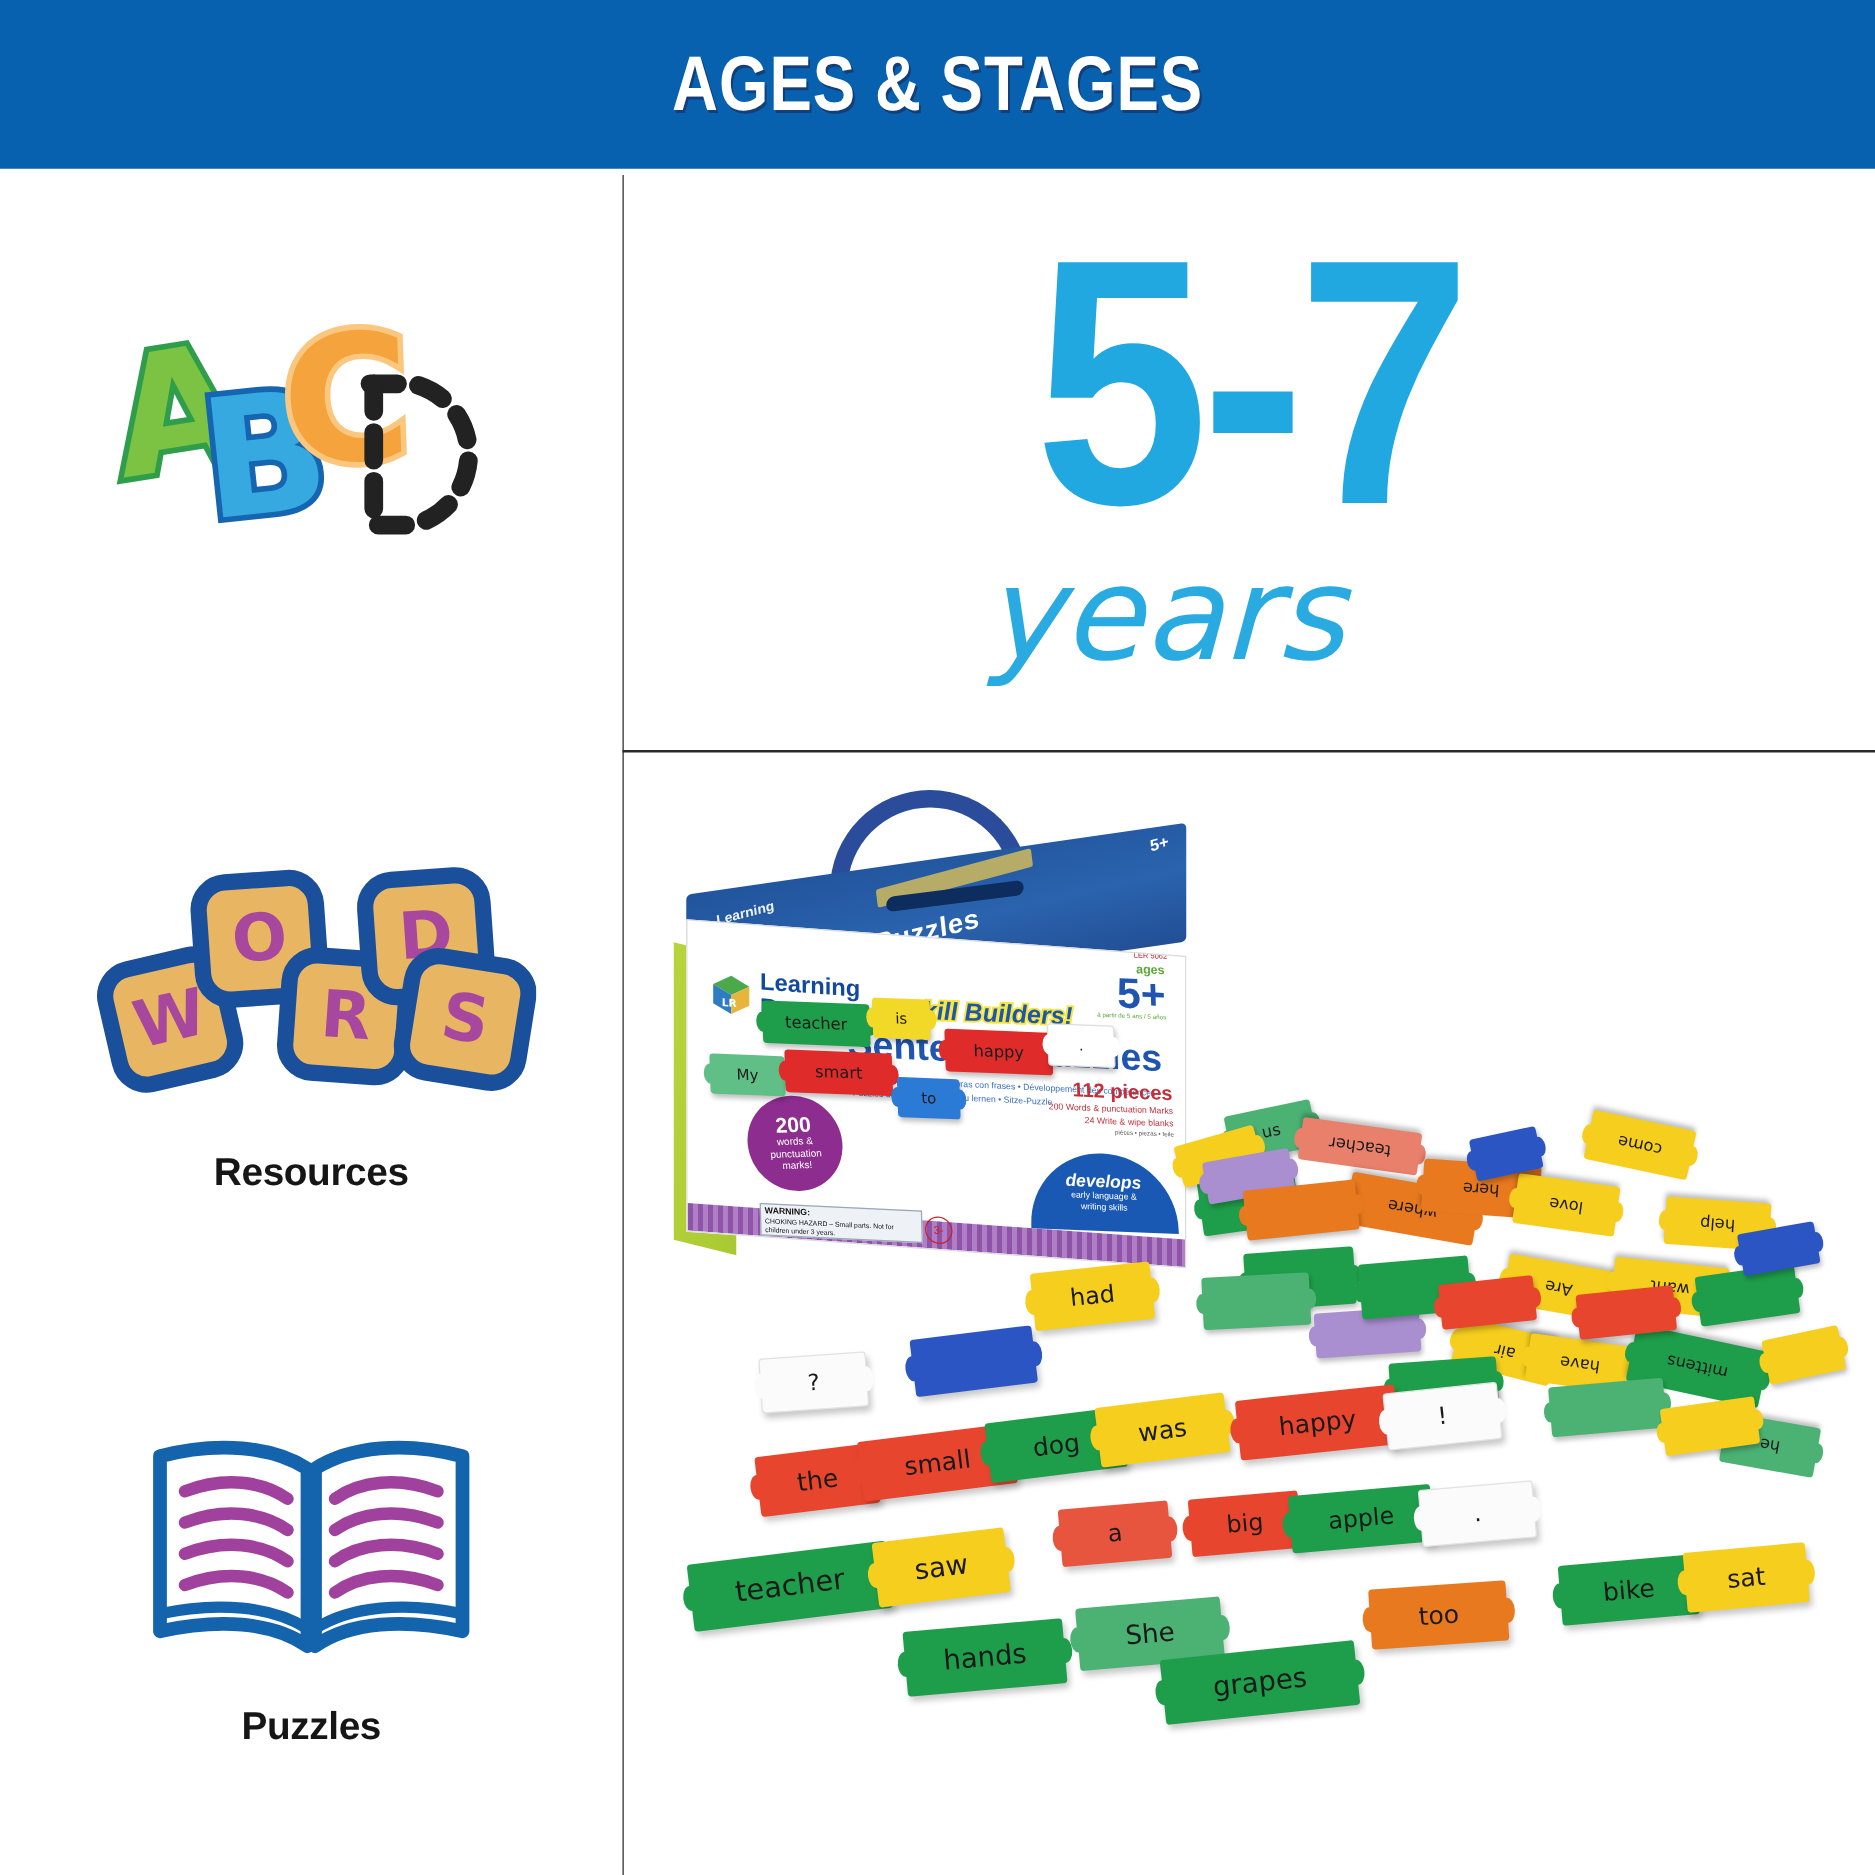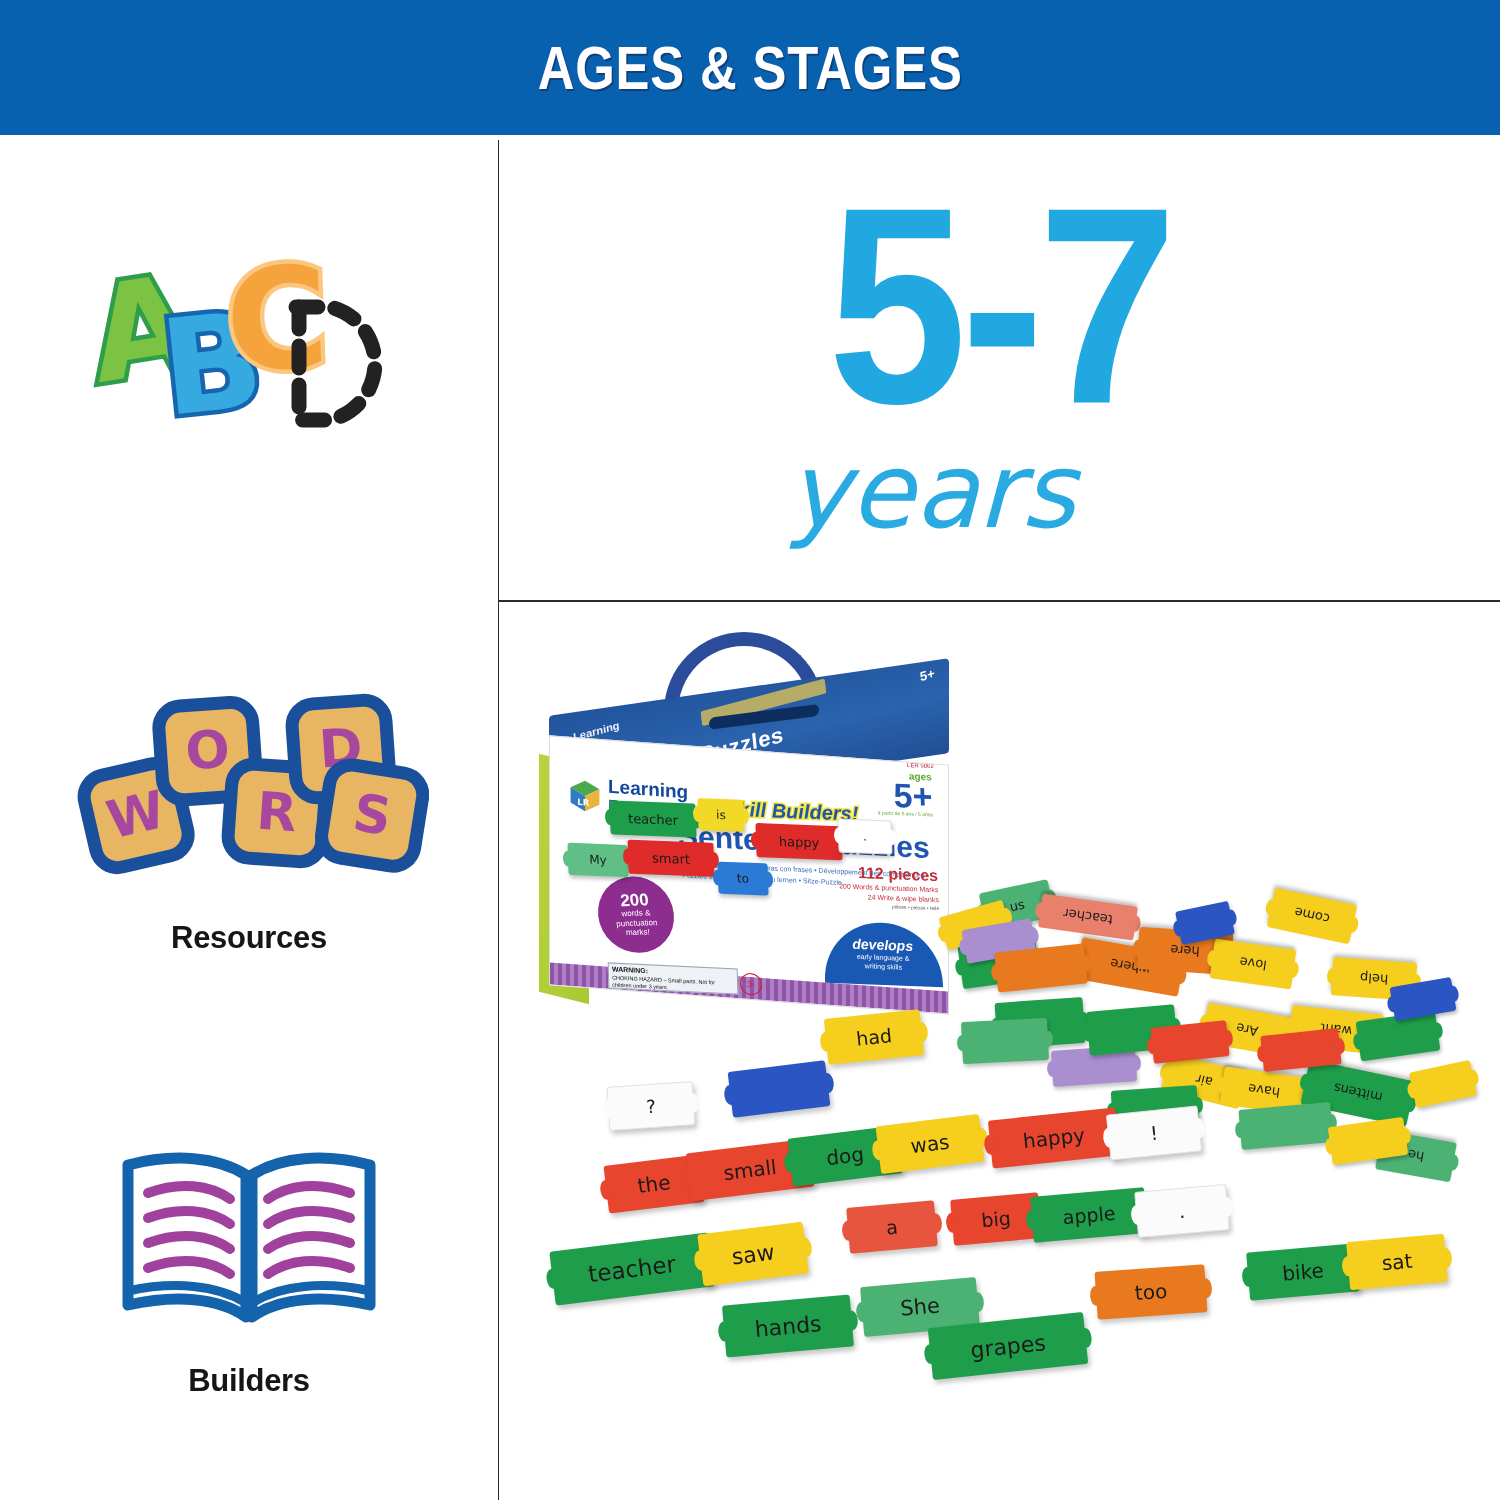--- a/index.html
+++ b/index.html
@@ -319,21 +319,21 @@
           <path d="M34 73 C66 61 96 65 116 79"></path>
           <path d="M34 98 C66 86 96 90 116 104"></path>
           <path d="M34 123 C66 111 96 115 116 129"></path>
           <path d="M154 54 C174 40 204 36 236 48"></path>
           <path d="M154 79 C174 65 204 61 236 73"></path>
           <path d="M154 104 C174 90 204 86 236 98"></path>
           <path d="M154 129 C174 115 204 111 236 123"></path>
         </g>
       </svg>
     </div>
-    <div class="skill-label">Builders</div>
+    <div class="skill-label">Puzzles</div>
   </div>
 </div>
 
 <div class="age-panel">
   <div class="age-number">5-7</div>
   <div class="age-unit">years</div>
 </div>
 
 <div class="product-panel">
 

